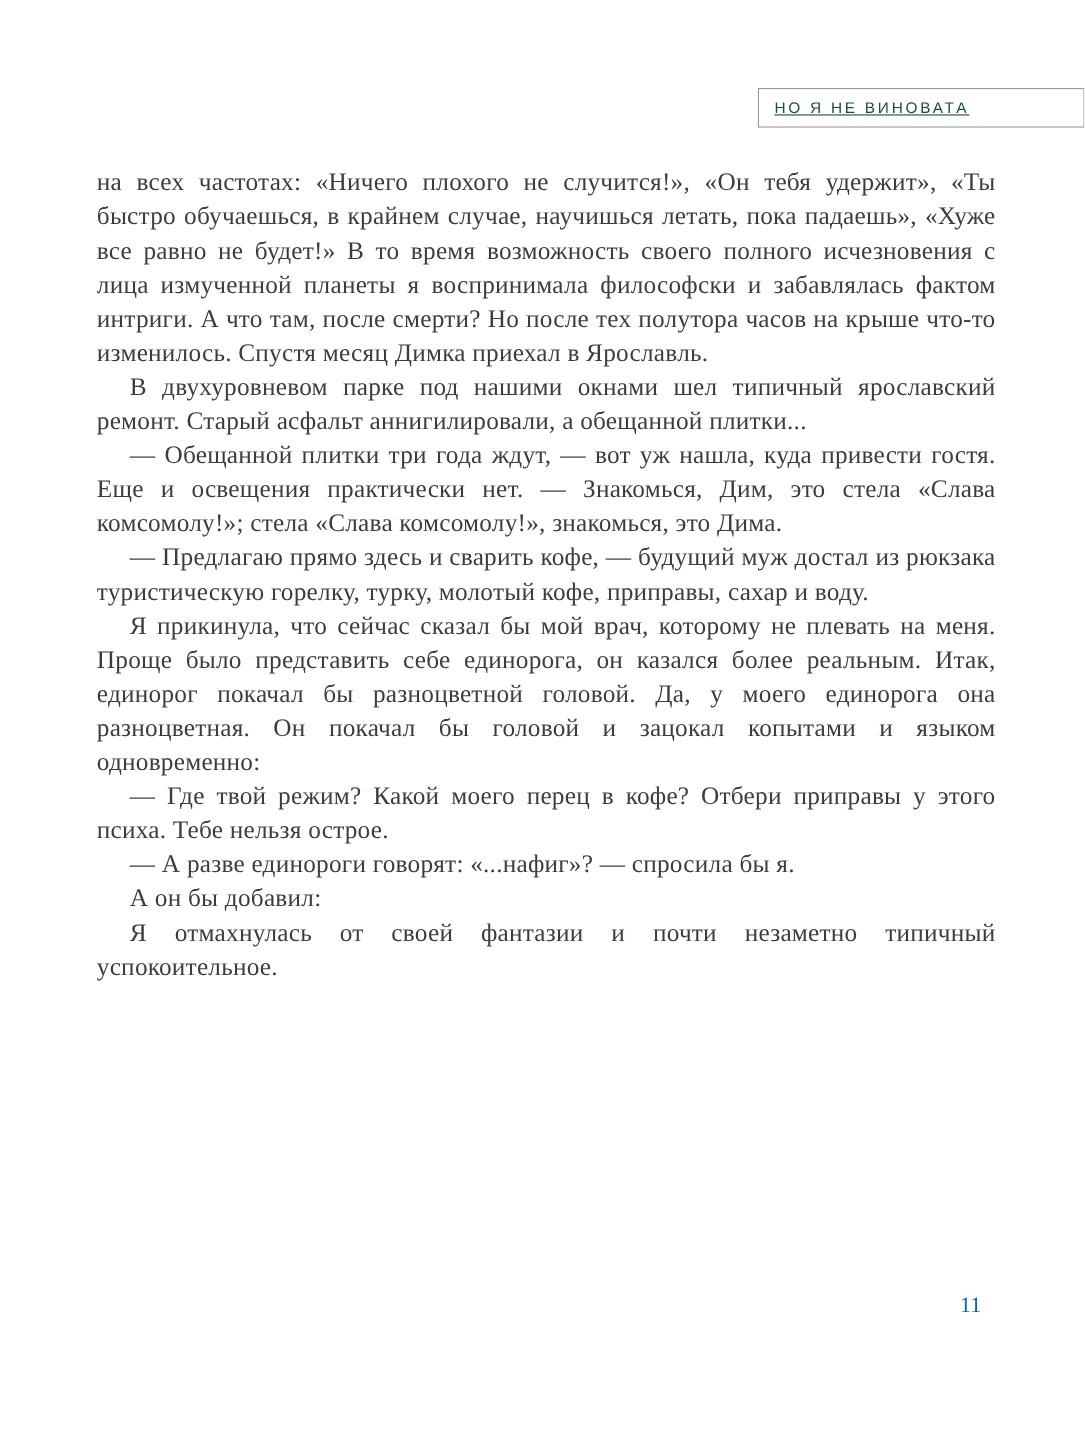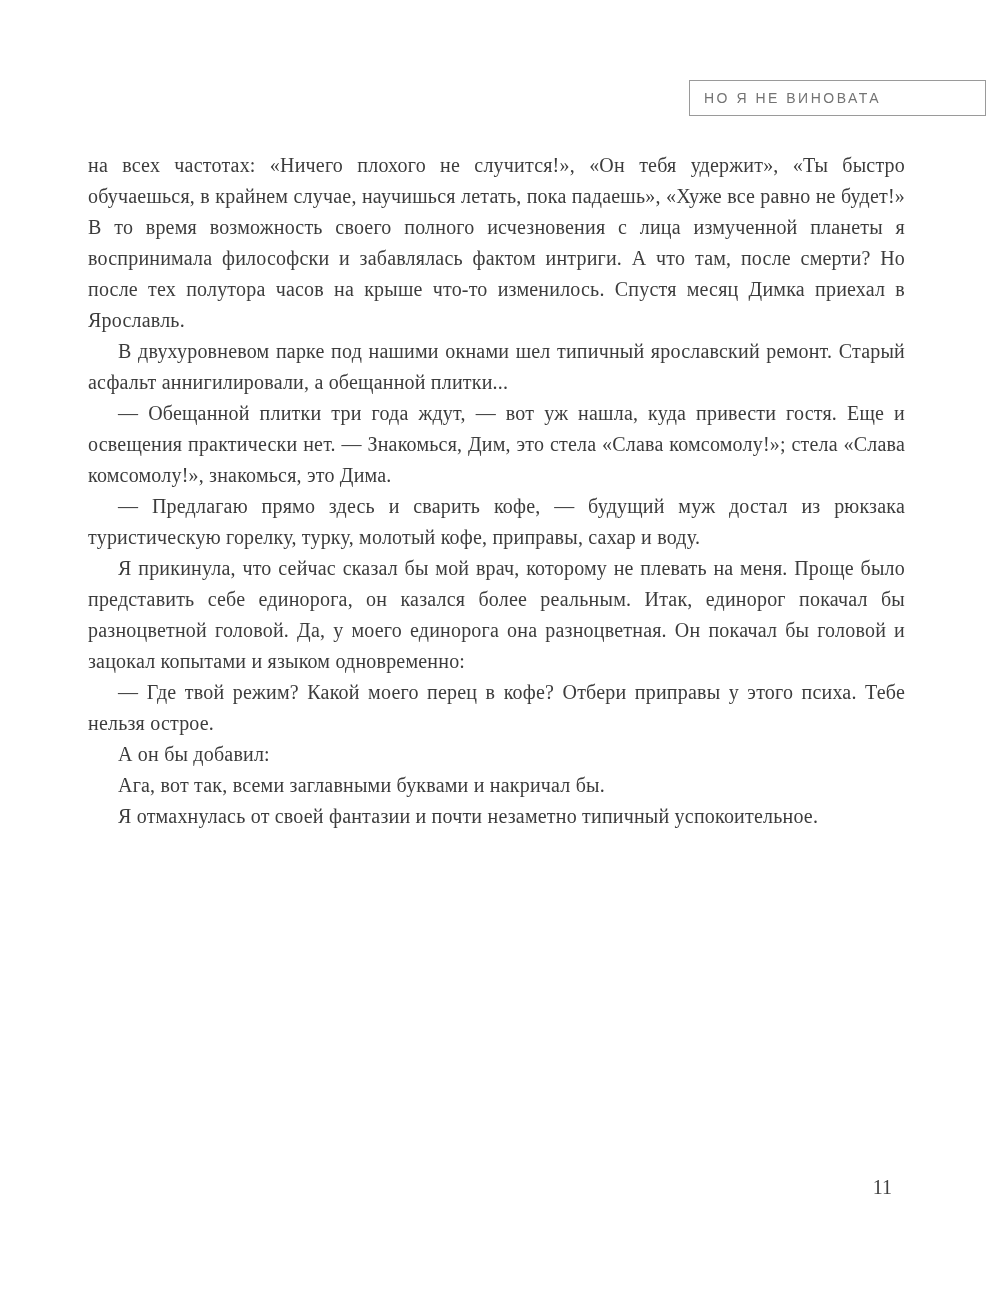--- a/index.html
+++ b/index.html
@@ -25,65 +25,66 @@
     box-sizing: border-box;
     border: 1px solid #9a9a9a;
     display: flex;
     align-items: center;
     padding-left: 14px;
   }
   .running-head-box span {
     font-family: "Liberation Sans", "DejaVu Sans", sans-serif;
     font-size: 14px;
     letter-spacing: 2.5px;
-    color: #737373;
+    color: #14532d;
     font-weight: 400;
+    text-decoration: underline;
   }
   .body-text {
     position: absolute;
     left: 88px;
     top: 150px;
     width: 817px;
     text-align: justify;
-    font-size: 20px;
+    font-size: 23px;
     line-height: 31px;
     letter-spacing: 0.2px;
   }
   .body-text p {
     margin: 0;
     padding: 0;
     text-indent: 30px;
   }
   .body-text p.no-indent {
     text-indent: 0;
   }
   .page-number {
     position: absolute;
     top: 1176px;
     right: 94px;
     font-size: 20px;
-    color: #404040;
+    color: #0369a1;
   }
 </style>
 </head>
 <body>
 
 <div class="page">
 
   <div class="running-head-box">
     <span>НО Я НЕ ВИНОВАТА</span>
   </div>
 
   <div class="body-text">
     <p class="no-indent">на всех частотах: «Ничего плохого не случится!», «Он тебя удержит», «Ты быстро обучаешься, в крайнем случае, научишься летать, пока падаешь», «Хуже все равно не будет!» В то время возможность своего полного исчезновения с лица измученной планеты я воспринимала философски и забавлялась фактом интриги. А что там, после смерти? Но после тех полутора часов на крыше что-то изменилось. Спустя месяц Димка приехал в Ярославль.</p>
     <p>В двухуровневом парке под нашими окнами шел типичный ярославский ремонт. Старый асфальт аннигилировали, а обещанной плитки...</p>
     <p>— Обещанной плитки три года ждут, — вот уж нашла, куда привести гостя. Еще и освещения практически нет. — Знакомься, Дим, это стела «Слава комсомолу!»; стела «Слава комсомолу!», знакомься, это Дима.</p>
     <p>— Предлагаю прямо здесь и сварить кофе, — будущий муж достал из рюкзака туристическую горелку, турку, молотый кофе, приправы, сахар и воду.</p>
     <p>Я прикинула, что сейчас сказал бы мой врач, которому не плевать на меня. Проще было представить себе единорога, он казался более реальным. Итак, единорог покачал бы разноцветной головой. Да, у моего единорога она разноцветная. Он покачал бы головой и зацокал копытами и языком одновременно:</p>
     <p>— Где твой режим? Какой моего перец в кофе? Отбери приправы у этого психа. Тебе нельзя острое.</p>
+    <p>— А разве единороги говорят: «...нафиг»? — спросила бы я.</p>
     <p>А он бы добавил:</p>
-    <p>Ага, вот так, всеми заглавными буквами и накричал бы.</p>
     <p>Я отмахнулась от своей фантазии и почти незаметно типичный успокоительное.</p>
   </div>
 
   <div class="page-number">11</div>
 
 </div>
 
 </body></html>

